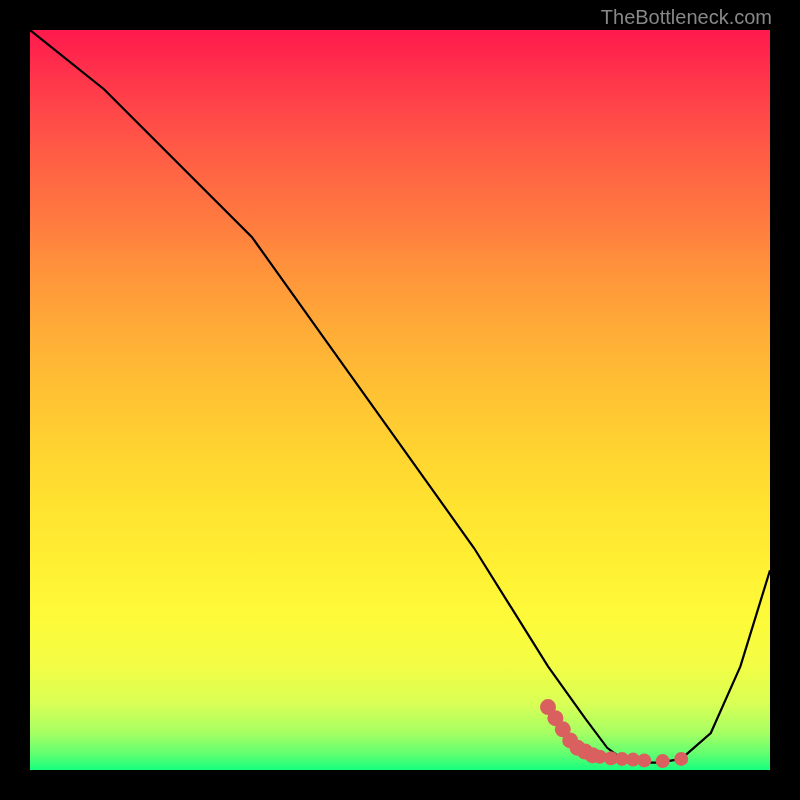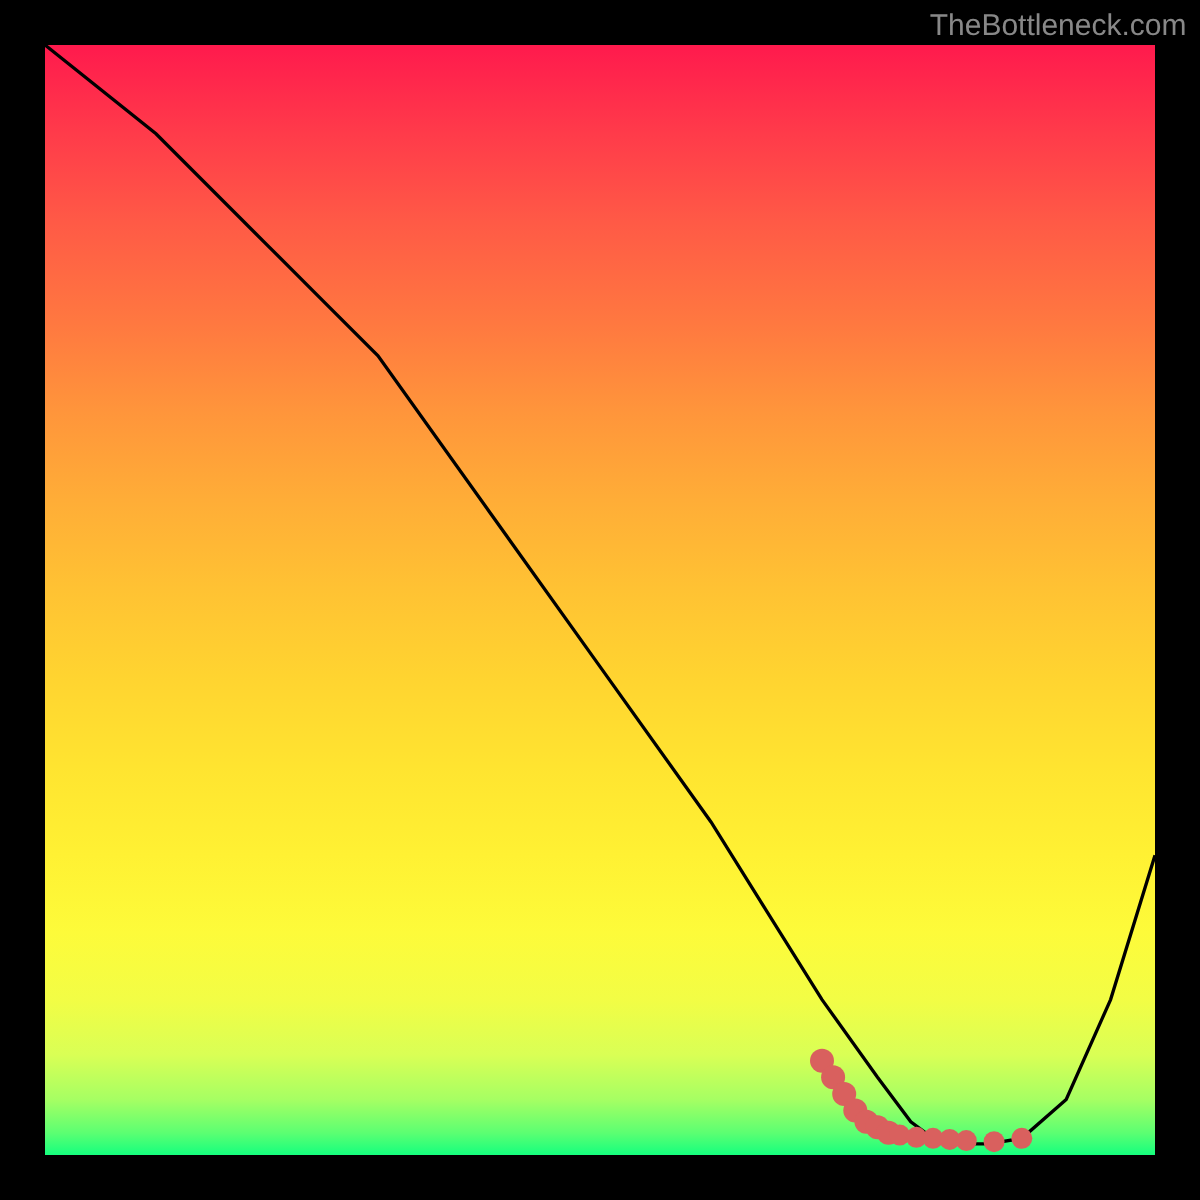--- a/index.html
+++ b/index.html
@@ -13,21 +13,21 @@
   }
   .container {
     width: 800px;
     height: 800px;
     position: relative;
     background: #000;
   }
   .watermark {
     position: absolute;
     top: 6px;
-    right: 9px;
+    right: 28px;
     color: #888;
     font-size: 20px;
     font-weight: 500;
     z-index: 10;
   }
   .plot-area {
     position: absolute;
     left: 30px;
     top: 30px;
     width: 740px;

